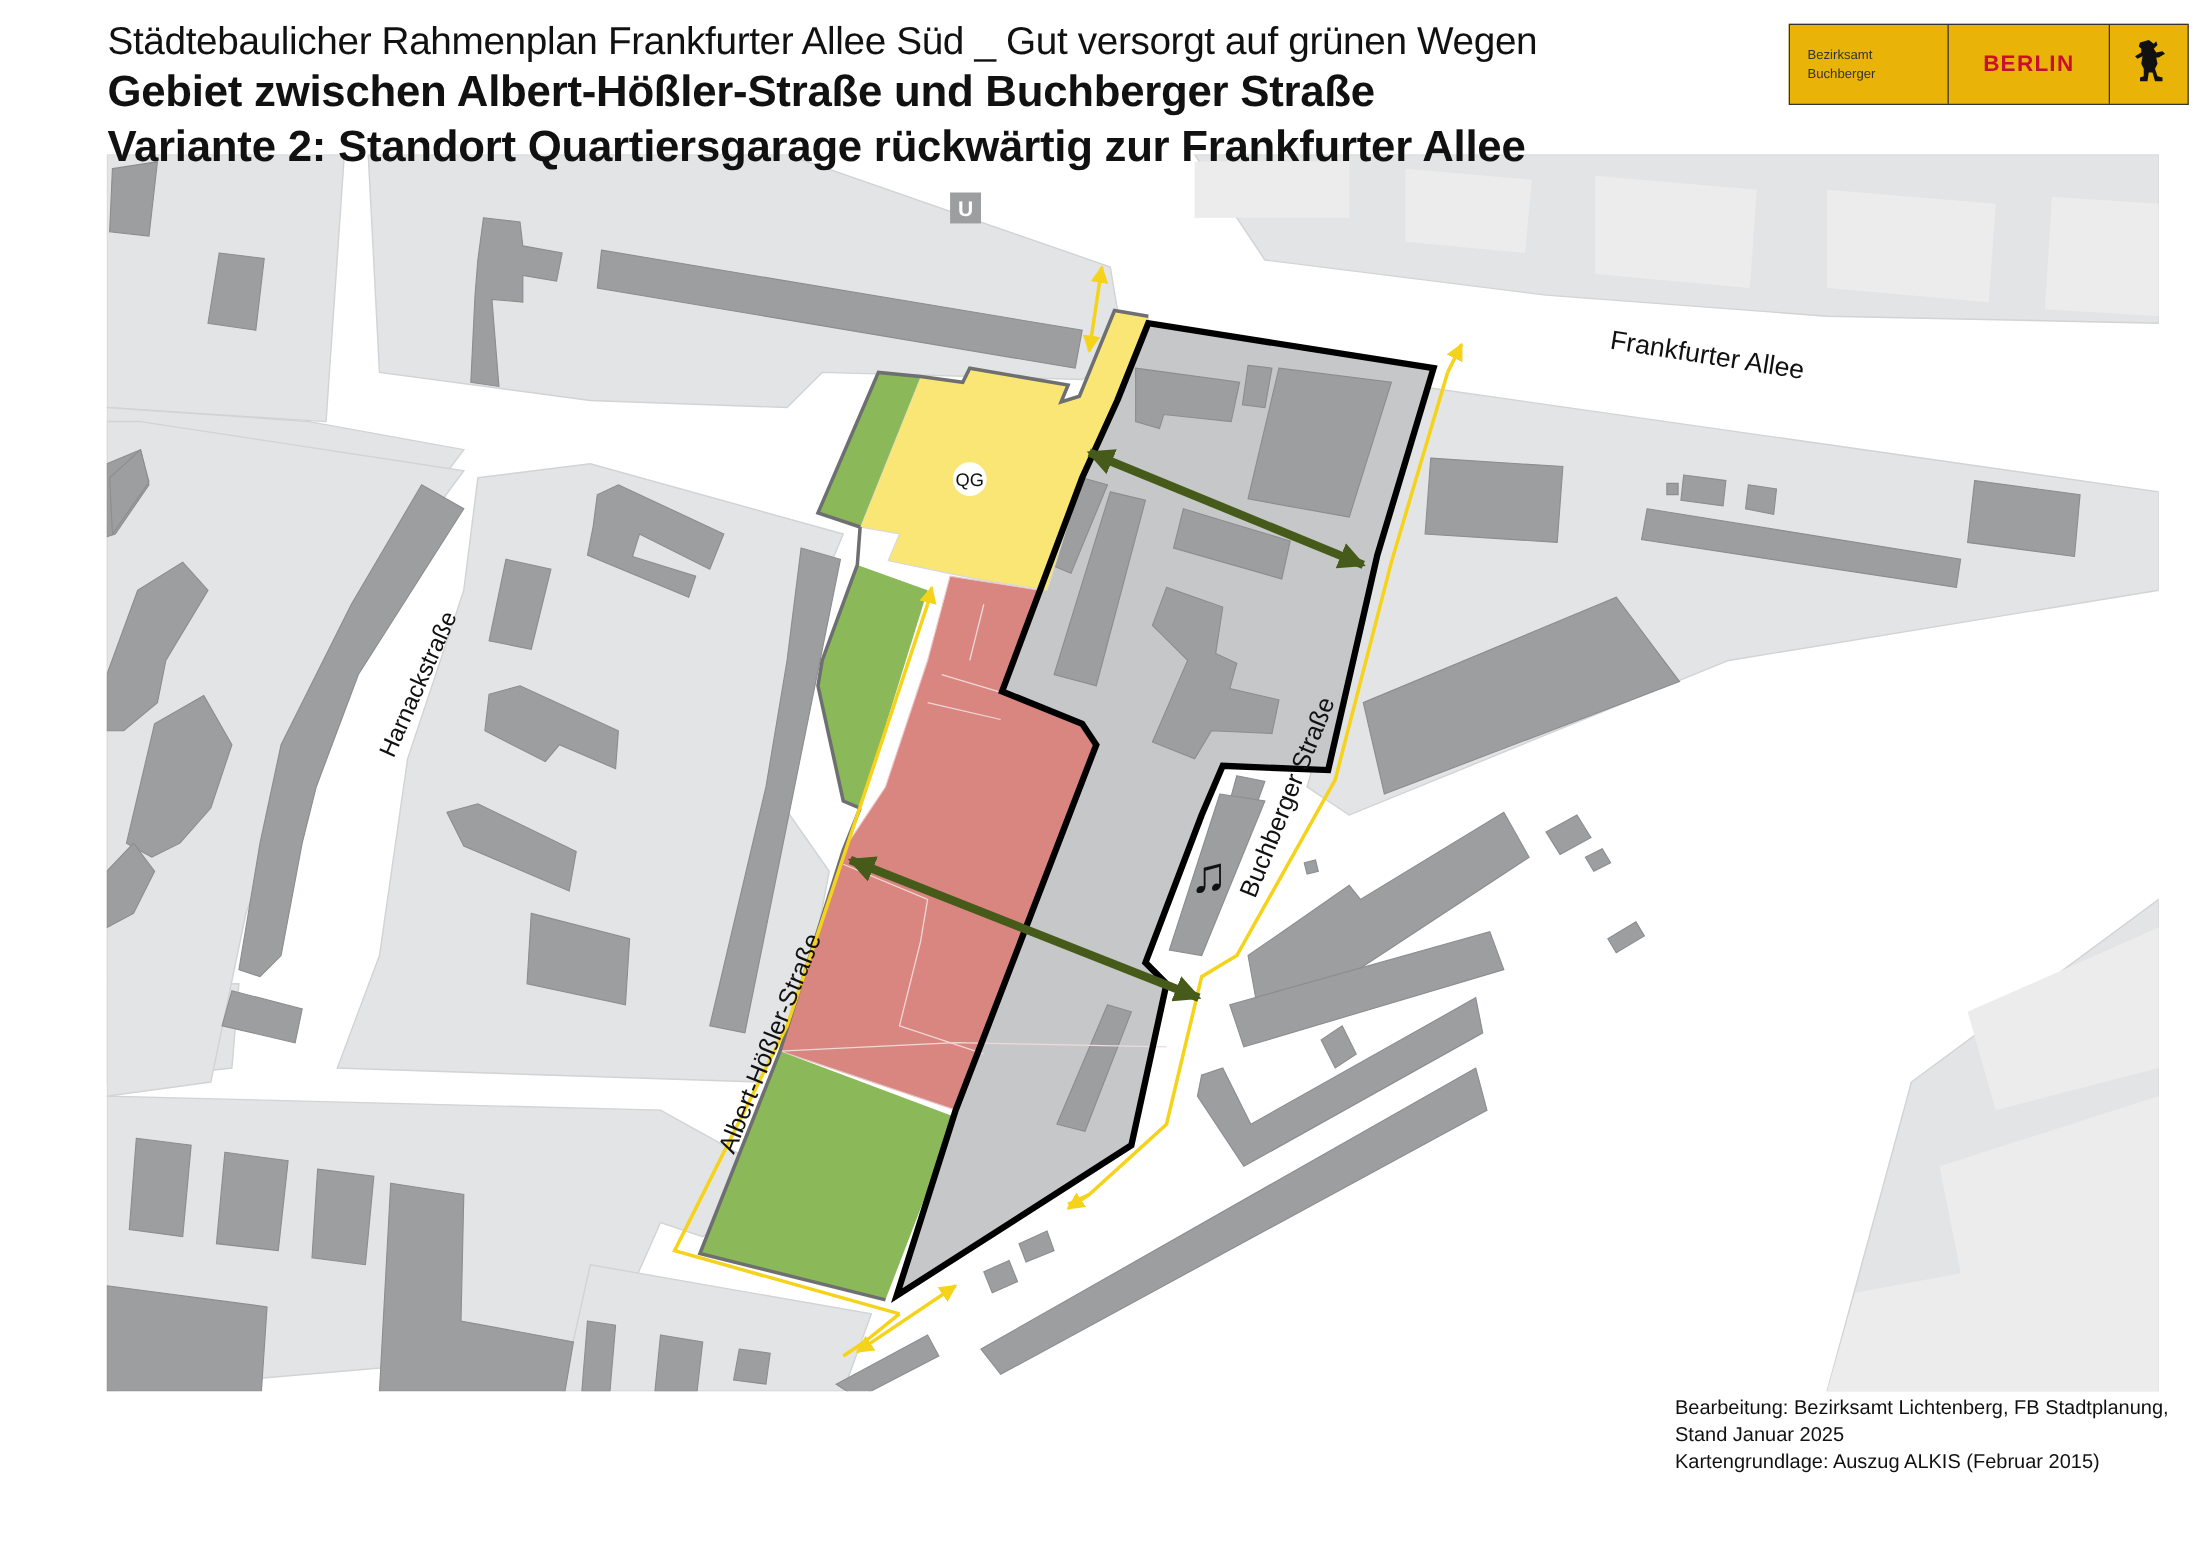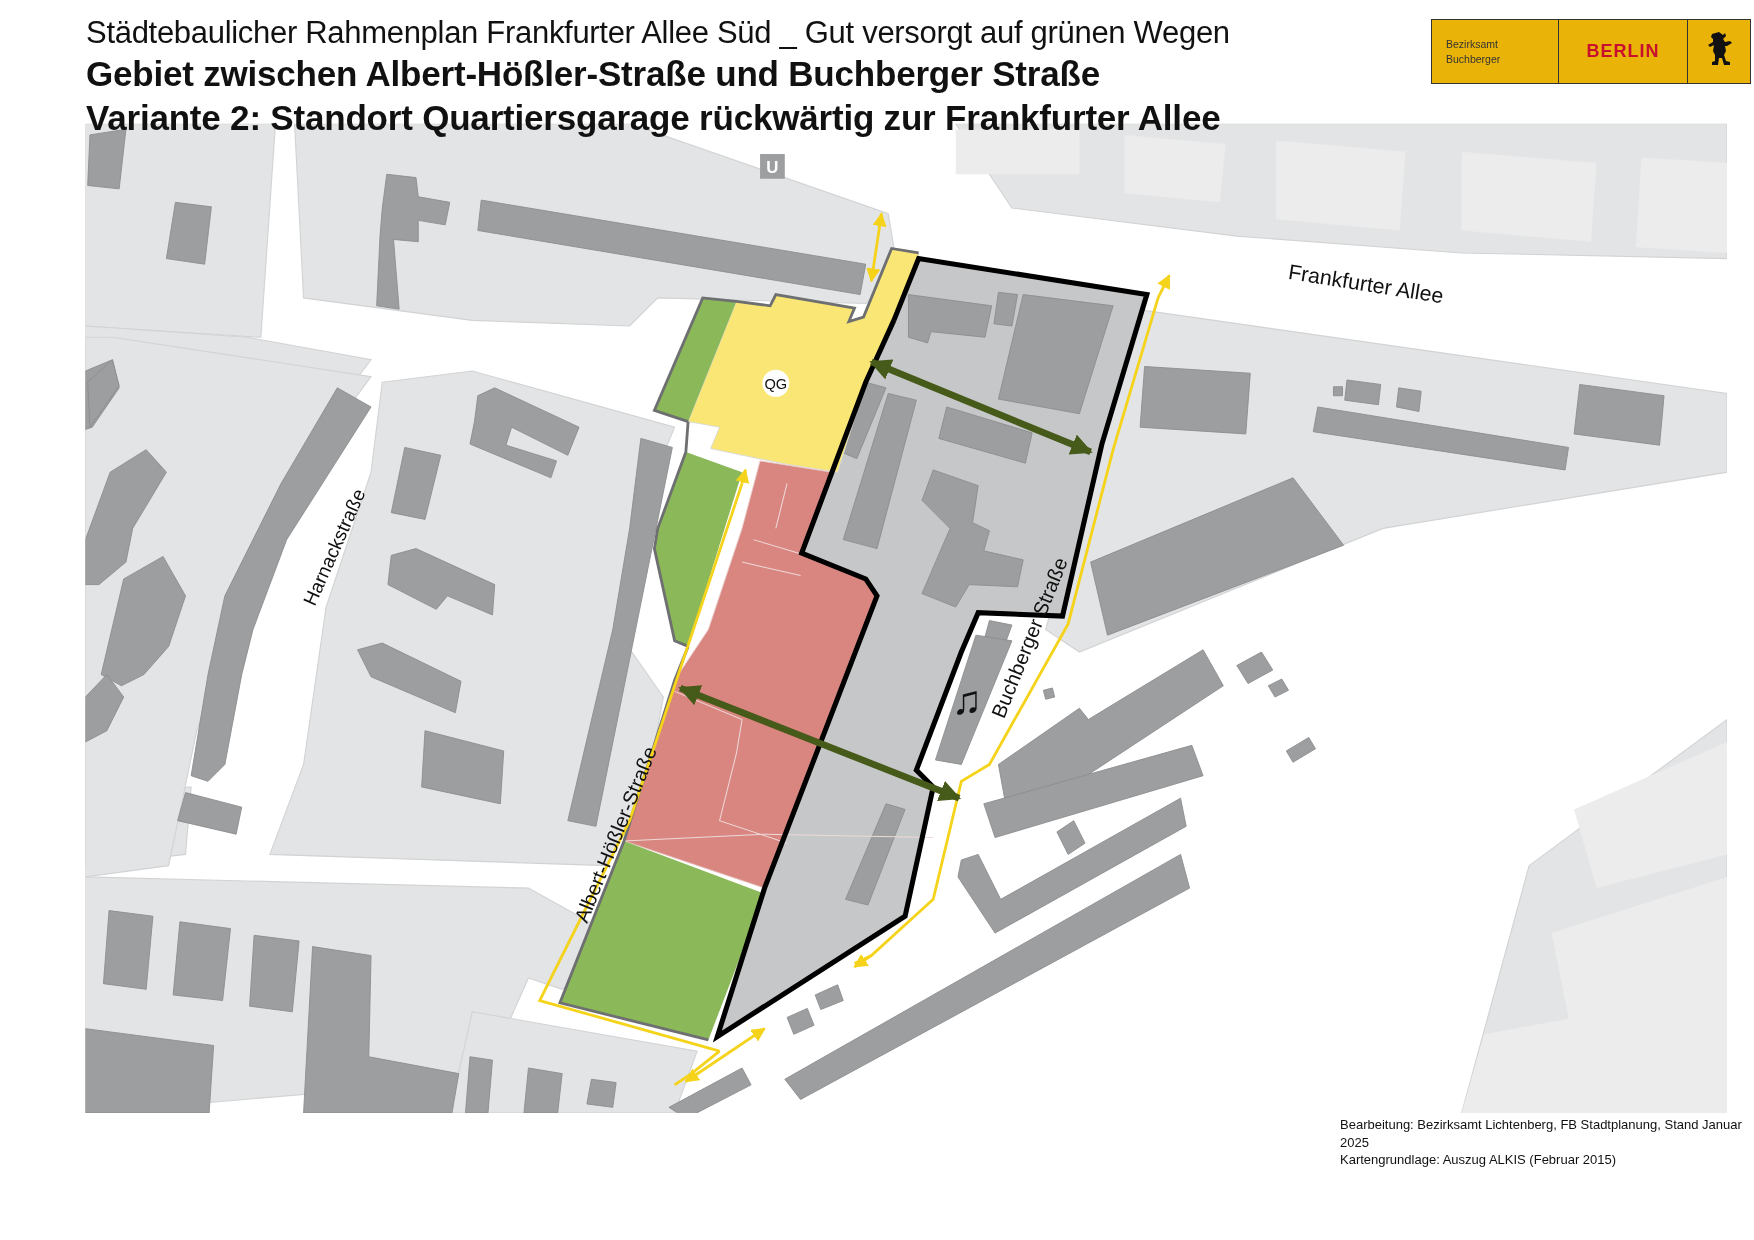--- a/index.html
+++ b/index.html
@@ -6,21 +6,21 @@
   body{width:1754px;height:1240px;position:relative;overflow:hidden;font-family:"Liberation Sans","DejaVu Sans",sans-serif;}
   .title-block{position:absolute;left:86px;top:14px;line-height:1.2;color:#111;}
   .t1{font-size:31px;font-weight:normal;letter-spacing:-0.3px;margin:0;}
   .t2,.t3{font-size:35px;font-weight:bold;margin:2px 0 0 0;letter-spacing:-0.2px;}
   .logo{position:absolute;left:1407px;top:19px;width:318px;height:63px;border:1.5px solid #333;display:flex;background:#eab308;margin-left:24px;}
   .logo .cell{border-right:1.5px solid #333;display:flex;align-items:center;}
   .logo .c1{width:127px;padding-left:14px;box-sizing:border-box;font-size:10.5px;color:#333;line-height:1.35;flex-direction:column;align-items:flex-start;justify-content:center;}
   .logo .c2{width:128px;justify-content:center;color:#c8102e;font-weight:bold;font-size:18px;letter-spacing:1px;}
   .logo .c3{flex:1;border-right:none;justify-content:center;}
   .map{position:absolute;left:0;top:0;width:1754px;height:1240px;}
-  .credits{position:absolute;left:1340px;top:1116px;font-size:13px;color:#111;line-height:1.35;}
+  .credits{position:absolute;left:1340px;top:1116px;font-size:16px;color:#111;line-height:1.35;}
   .lbl{font-family:"Liberation Sans","DejaVu Sans",sans-serif;fill:#111;}
 </style>
 </head>
 <body>
 
 <svg class="map" viewBox="0 0 1560 1103" preserveAspectRatio="none" xmlns="http://www.w3.org/2000/svg">
   <defs>
     <clipPath id="mapclip">
         <rect x="76" y="110" width="1460" height="880"></rect>
       </clipPath>

